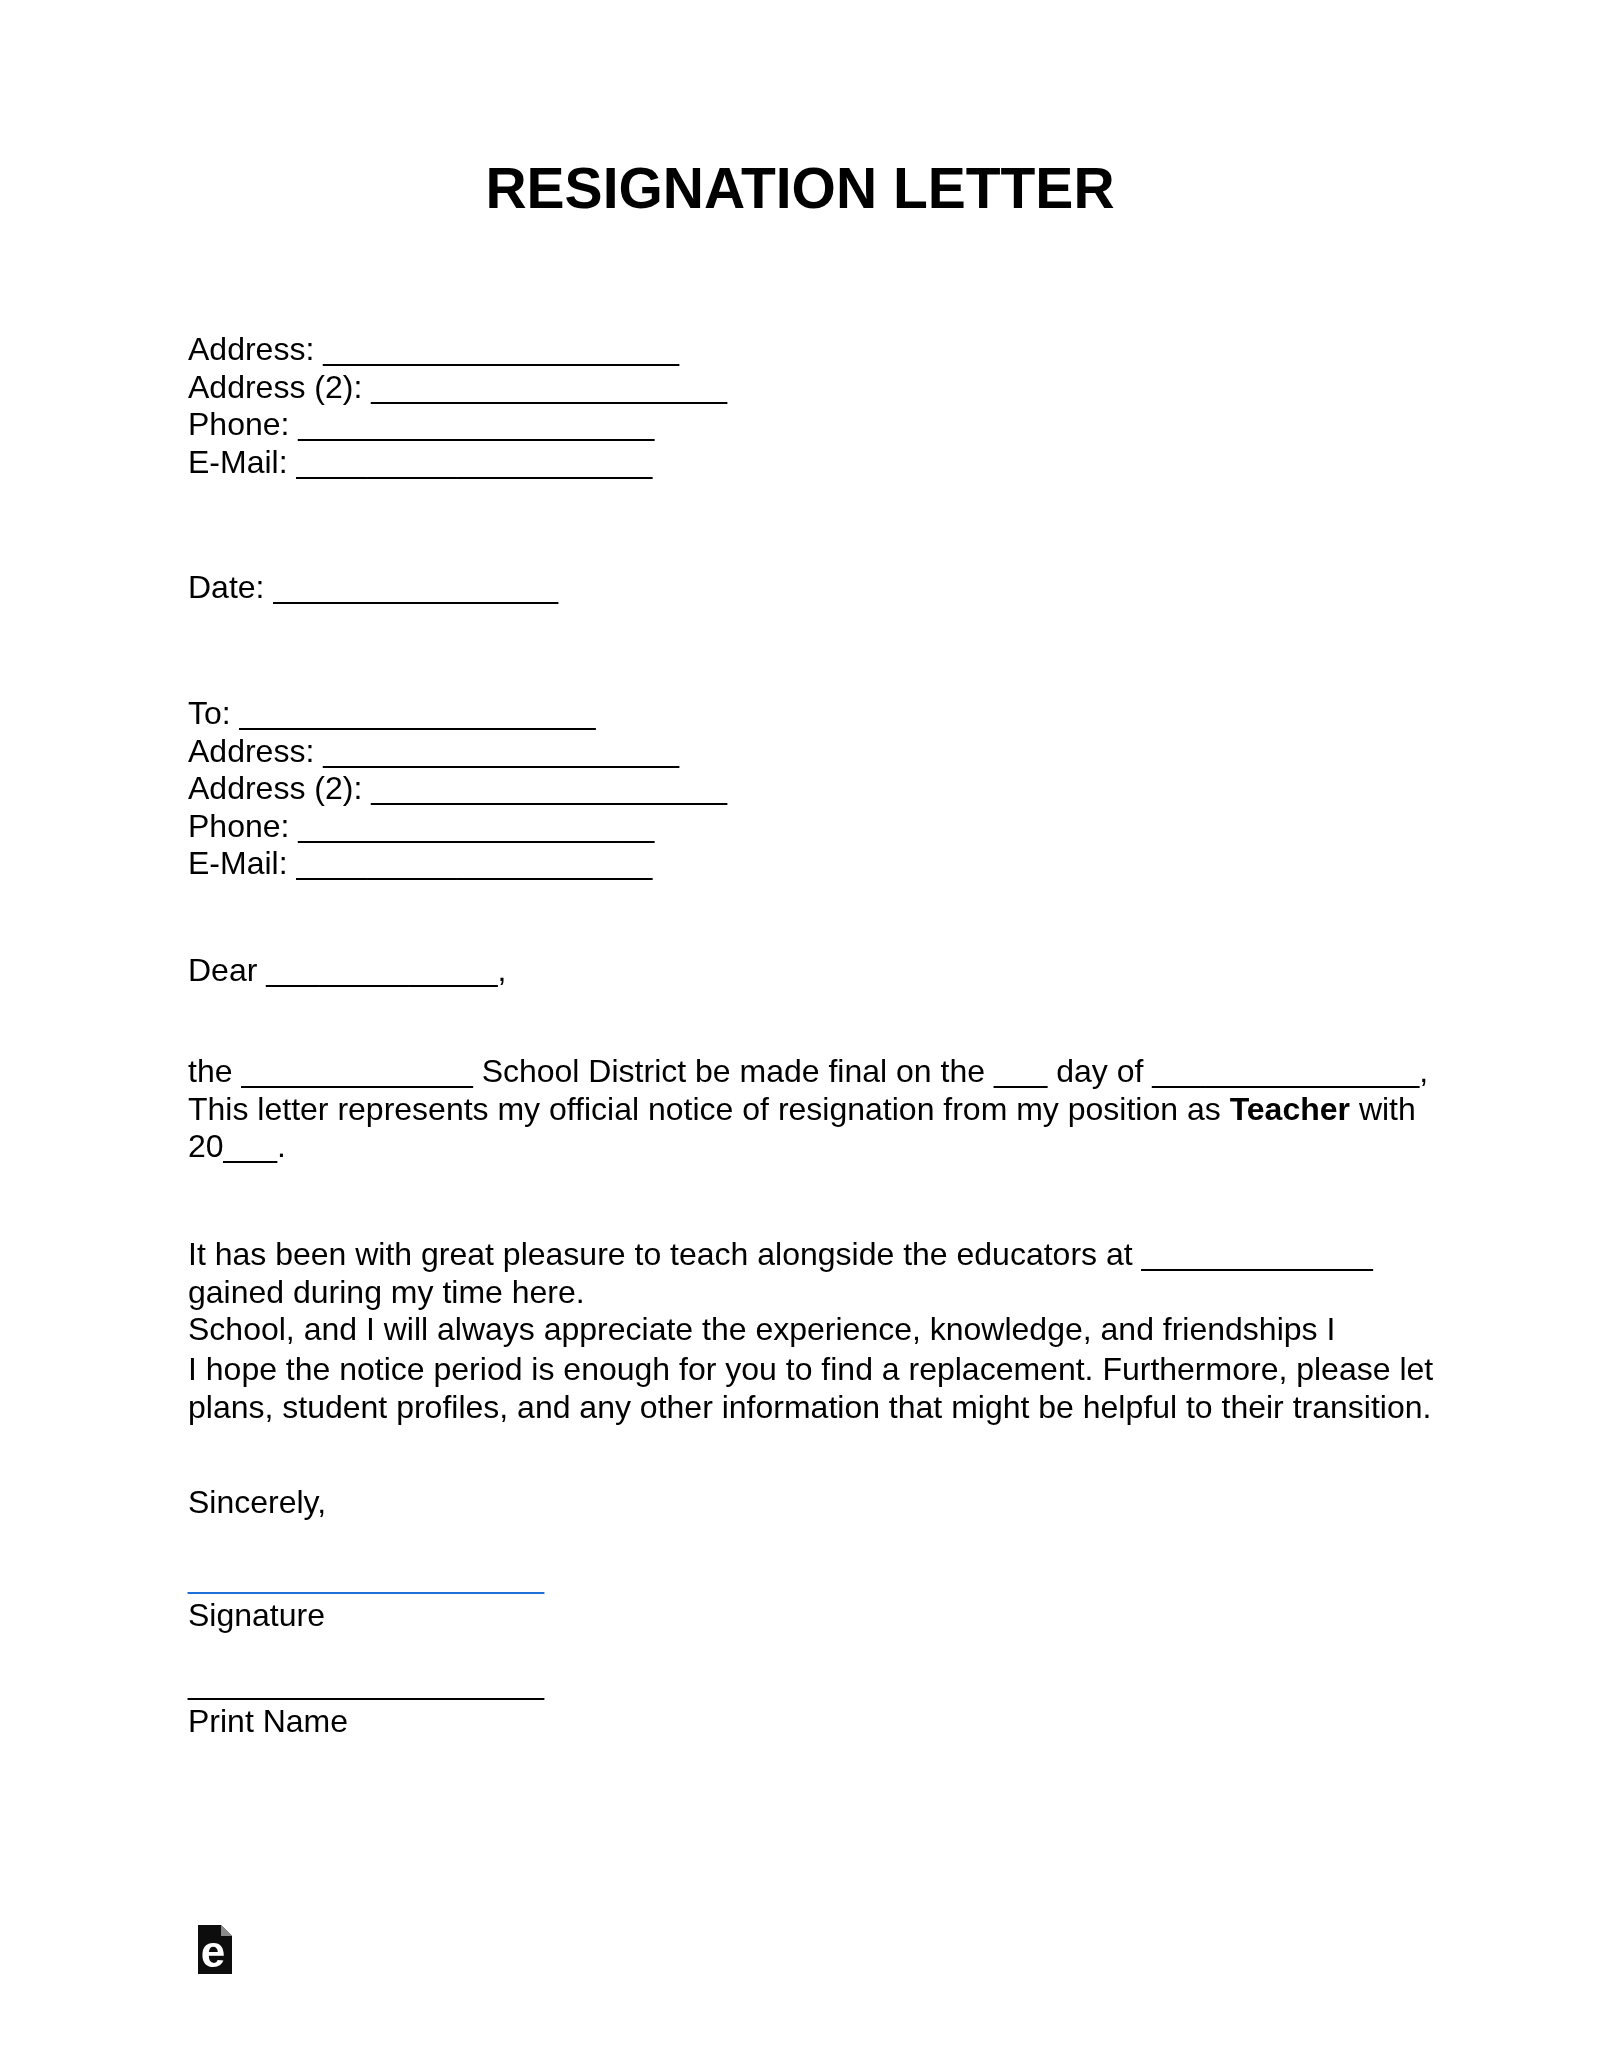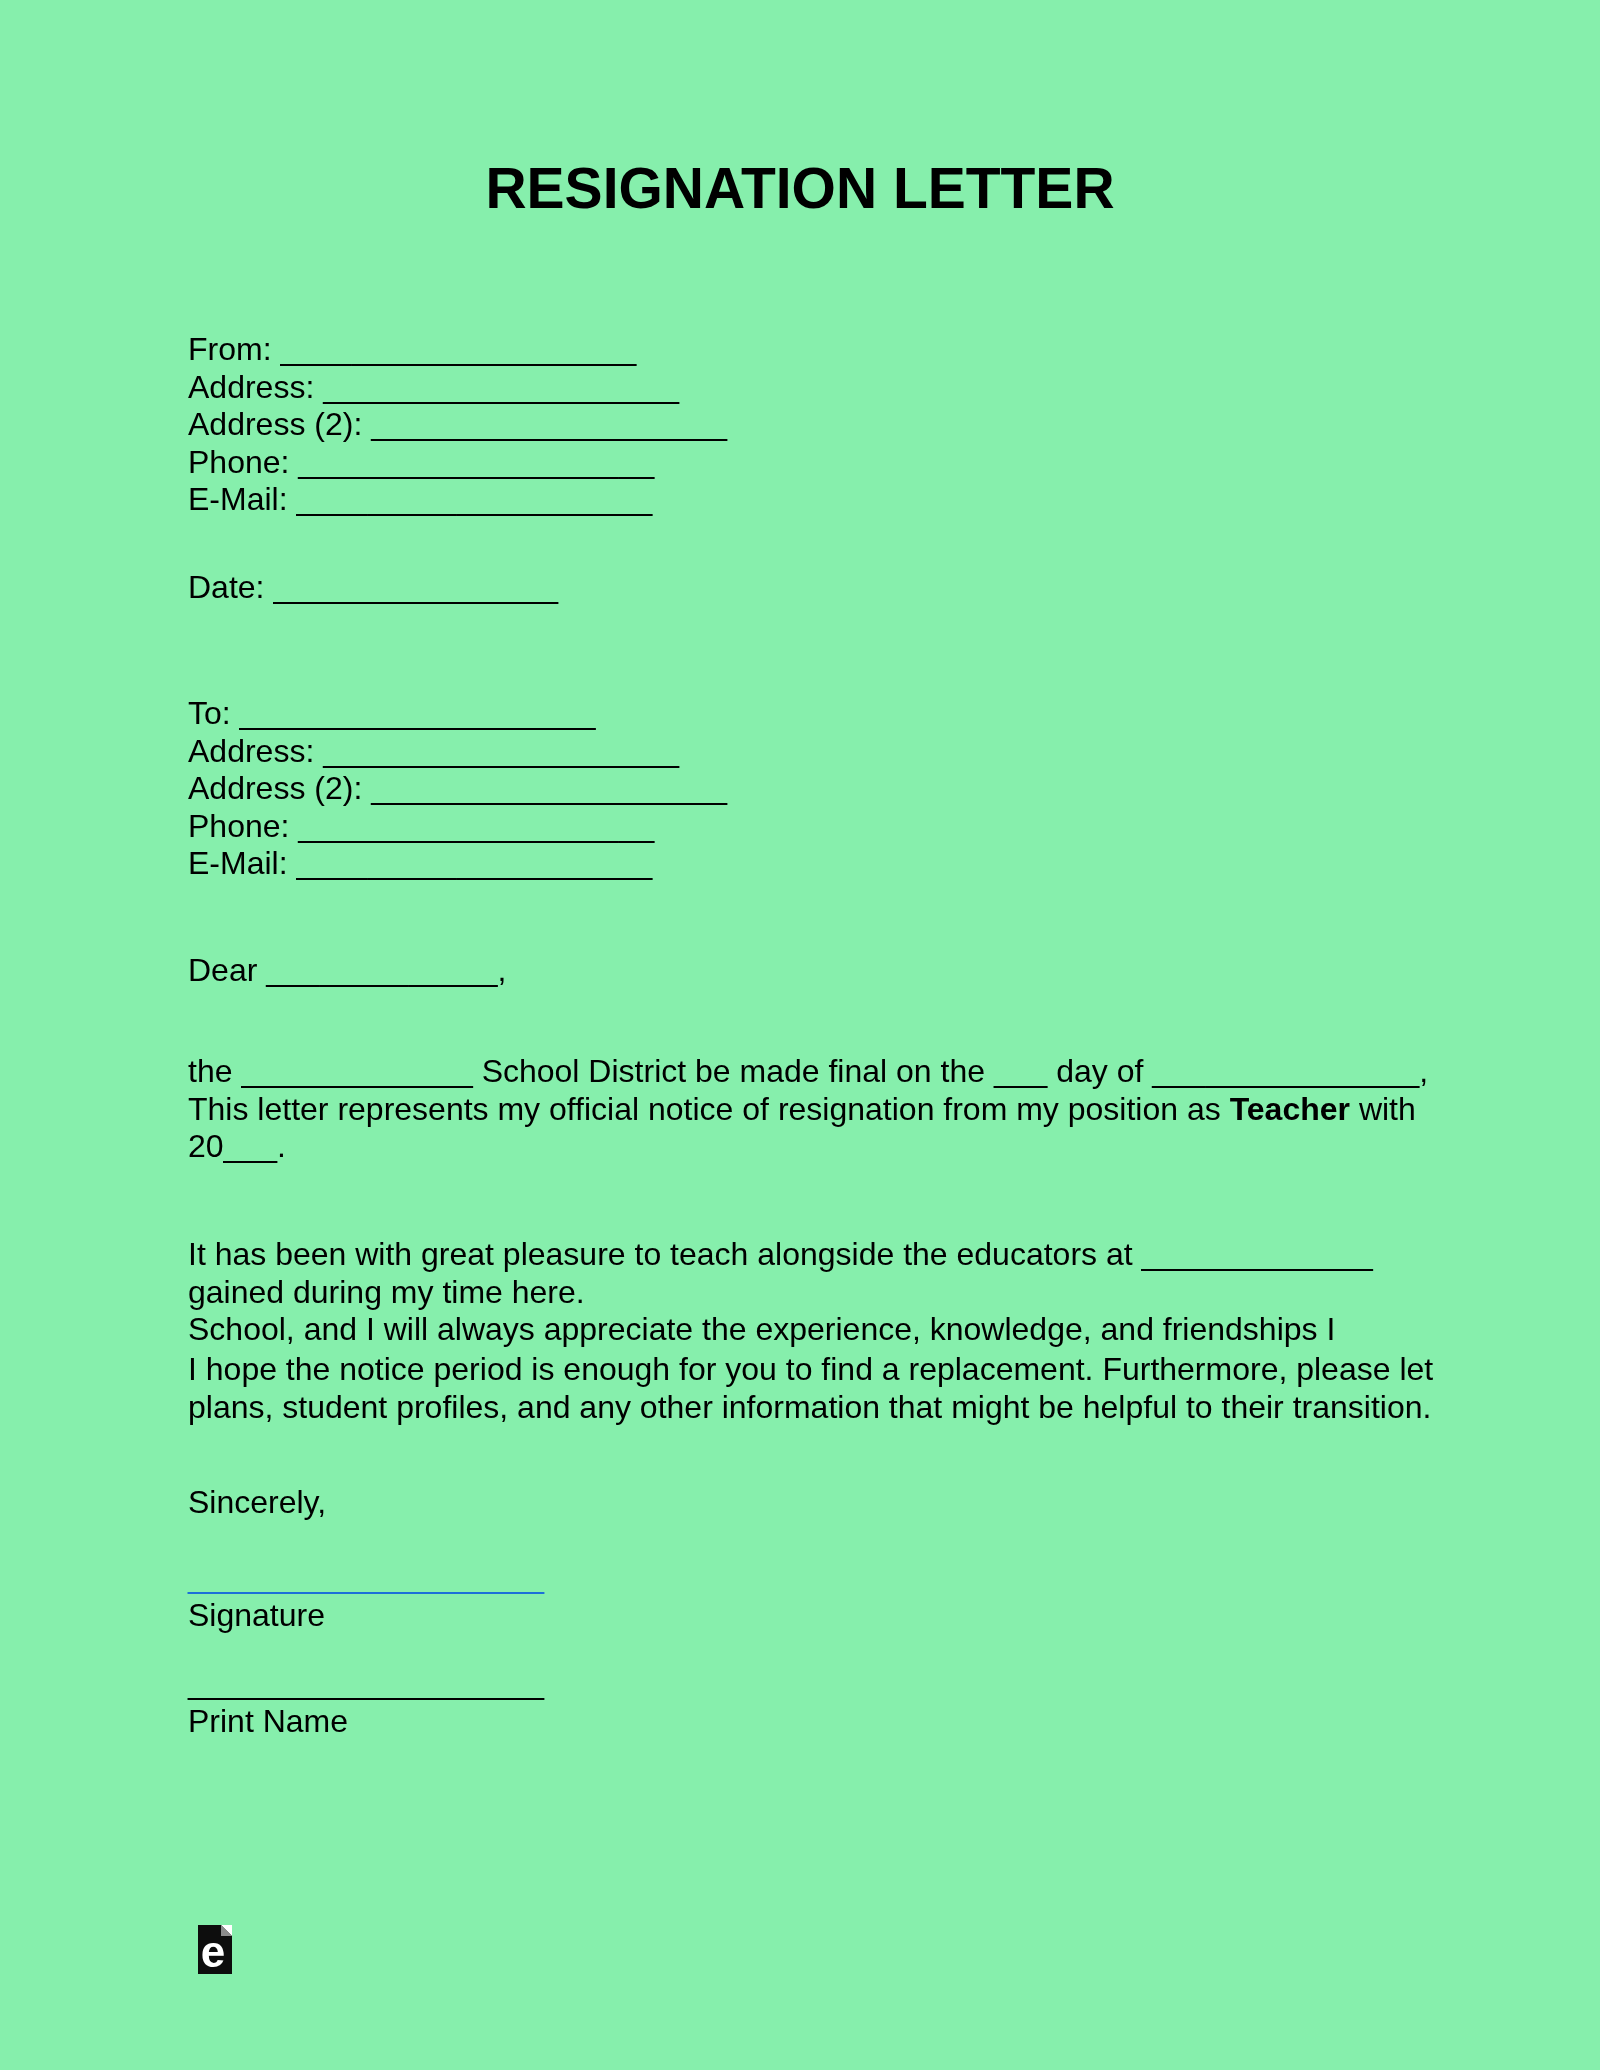--- a/index.html
+++ b/index.html
@@ -1,21 +1,21 @@
 <!DOCTYPE html>
 <html><head>
 <meta charset="utf-8">
 <style>
   html, body { margin: 0; padding: 0; background: #e8e8e8; }
   .page {
     position: relative;
     width: 1600px;
     height: 2070px;
     margin: 0 auto;
-    background: #86efac;
+    background: #ffffff;
     overflow: hidden;
     font-family: "Liberation Sans", "DejaVu Sans", sans-serif;
     color: #000000;
   }
   .title {
     position: absolute;
     top: 158px;
     left: 0;
     width: 100%;
     margin: 0;
@@ -73,21 +73,20 @@
   }
 </style>
 </head>
 <body>
 
 <div class="page">
 
   <h1 class="title">RESIGNATION LETTER</h1>
 
   <div class="block" style="top:331px">
-    <div class="line">From: ____________________</div>
     <div class="line">Address: ____________________</div>
     <div class="line">Address (2): ____________________</div>
     <div class="line">Phone: ____________________</div>
     <div class="line">E-Mail: ____________________</div>
   </div>
 
   <div class="block" style="top:569px">
     <div class="line">Date: ________________</div>
   </div>
 

